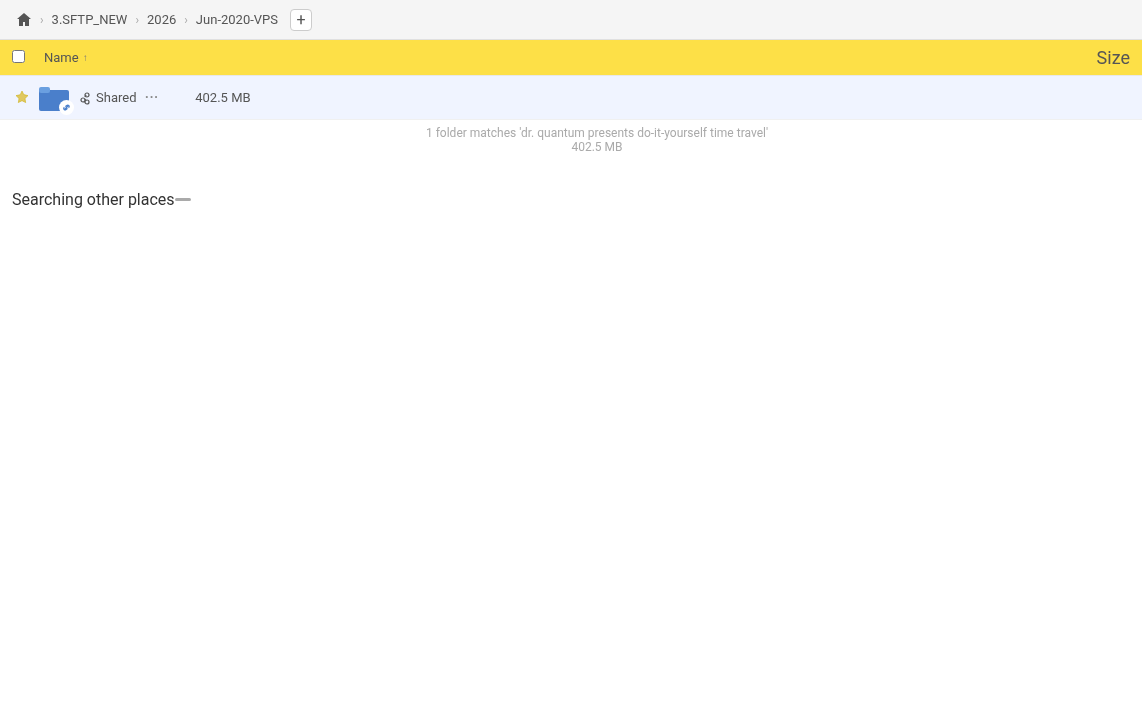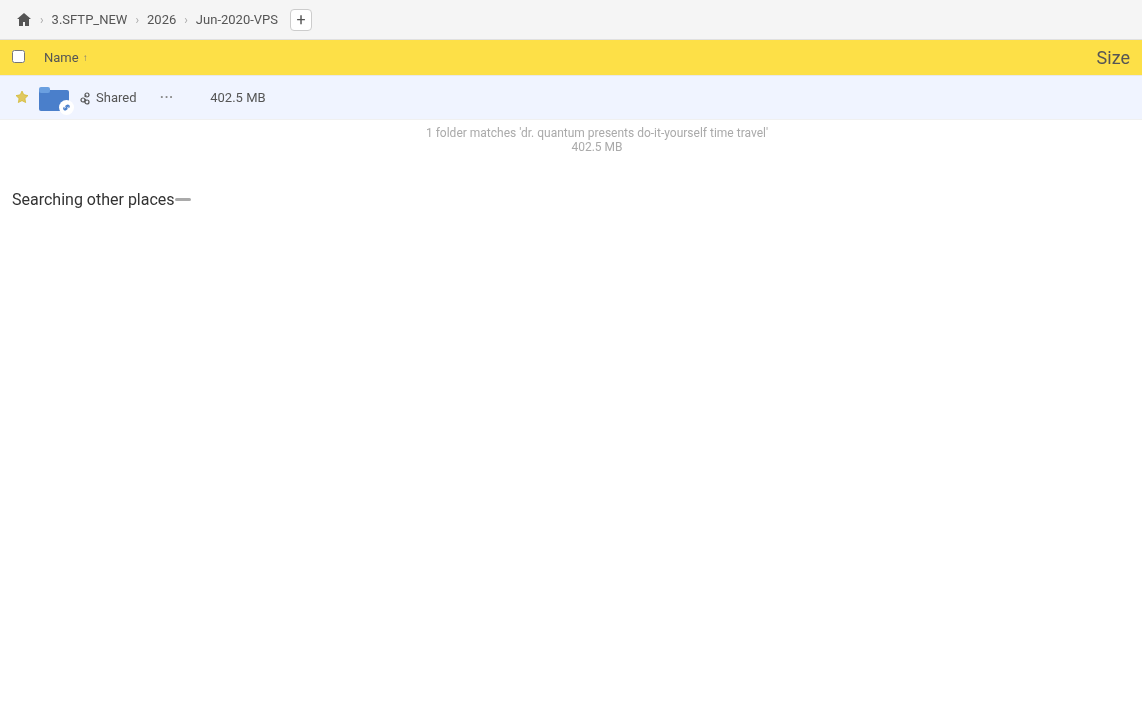--- a/index.html
+++ b/index.html
@@ -140,21 +140,21 @@
       overflow: hidden;
       text-overflow: ellipsis;
     }
 
     .shared-badge {
       display: flex;
       align-items: center;
       gap: 4px;
       color: #555;
       font-size: 13px;
-      margin-right: 23px;
+      margin-right: 8px;
     }
 
     .more-menu {
       color: #888;
       font-size: 18px;
       margin-right: 12px;
       cursor: pointer;
       display: flex;
       align-items: center;
     }

